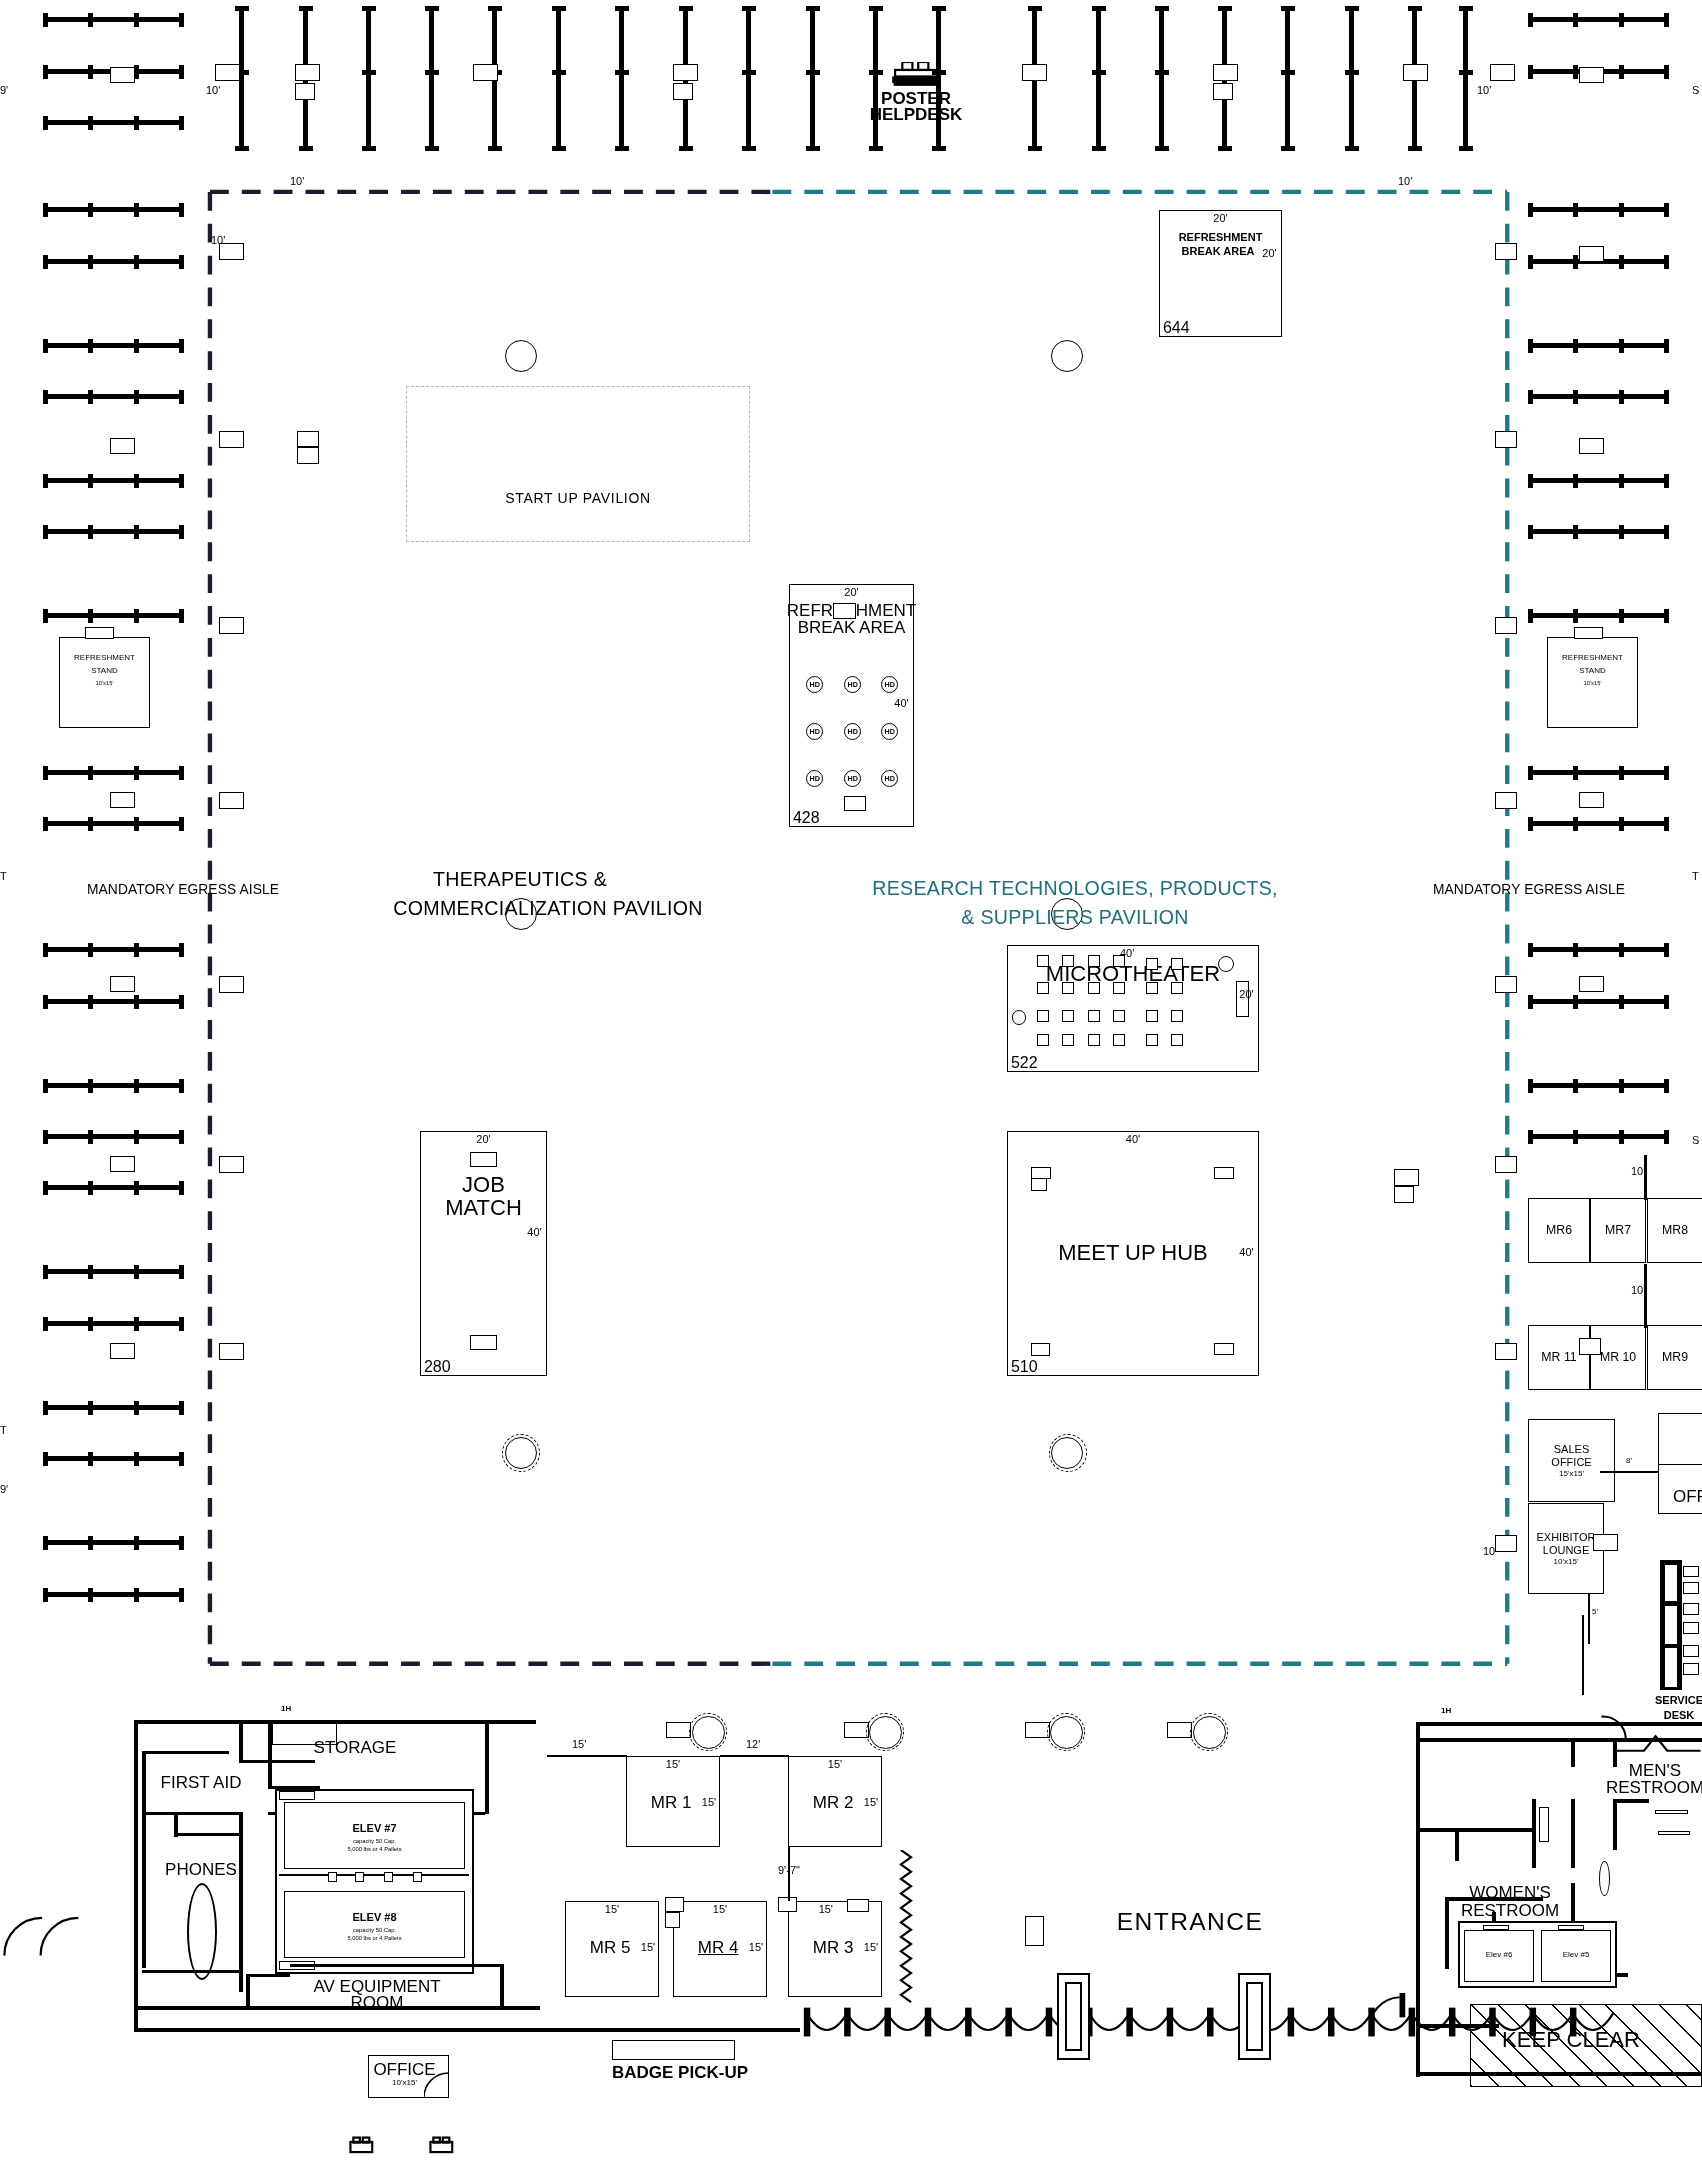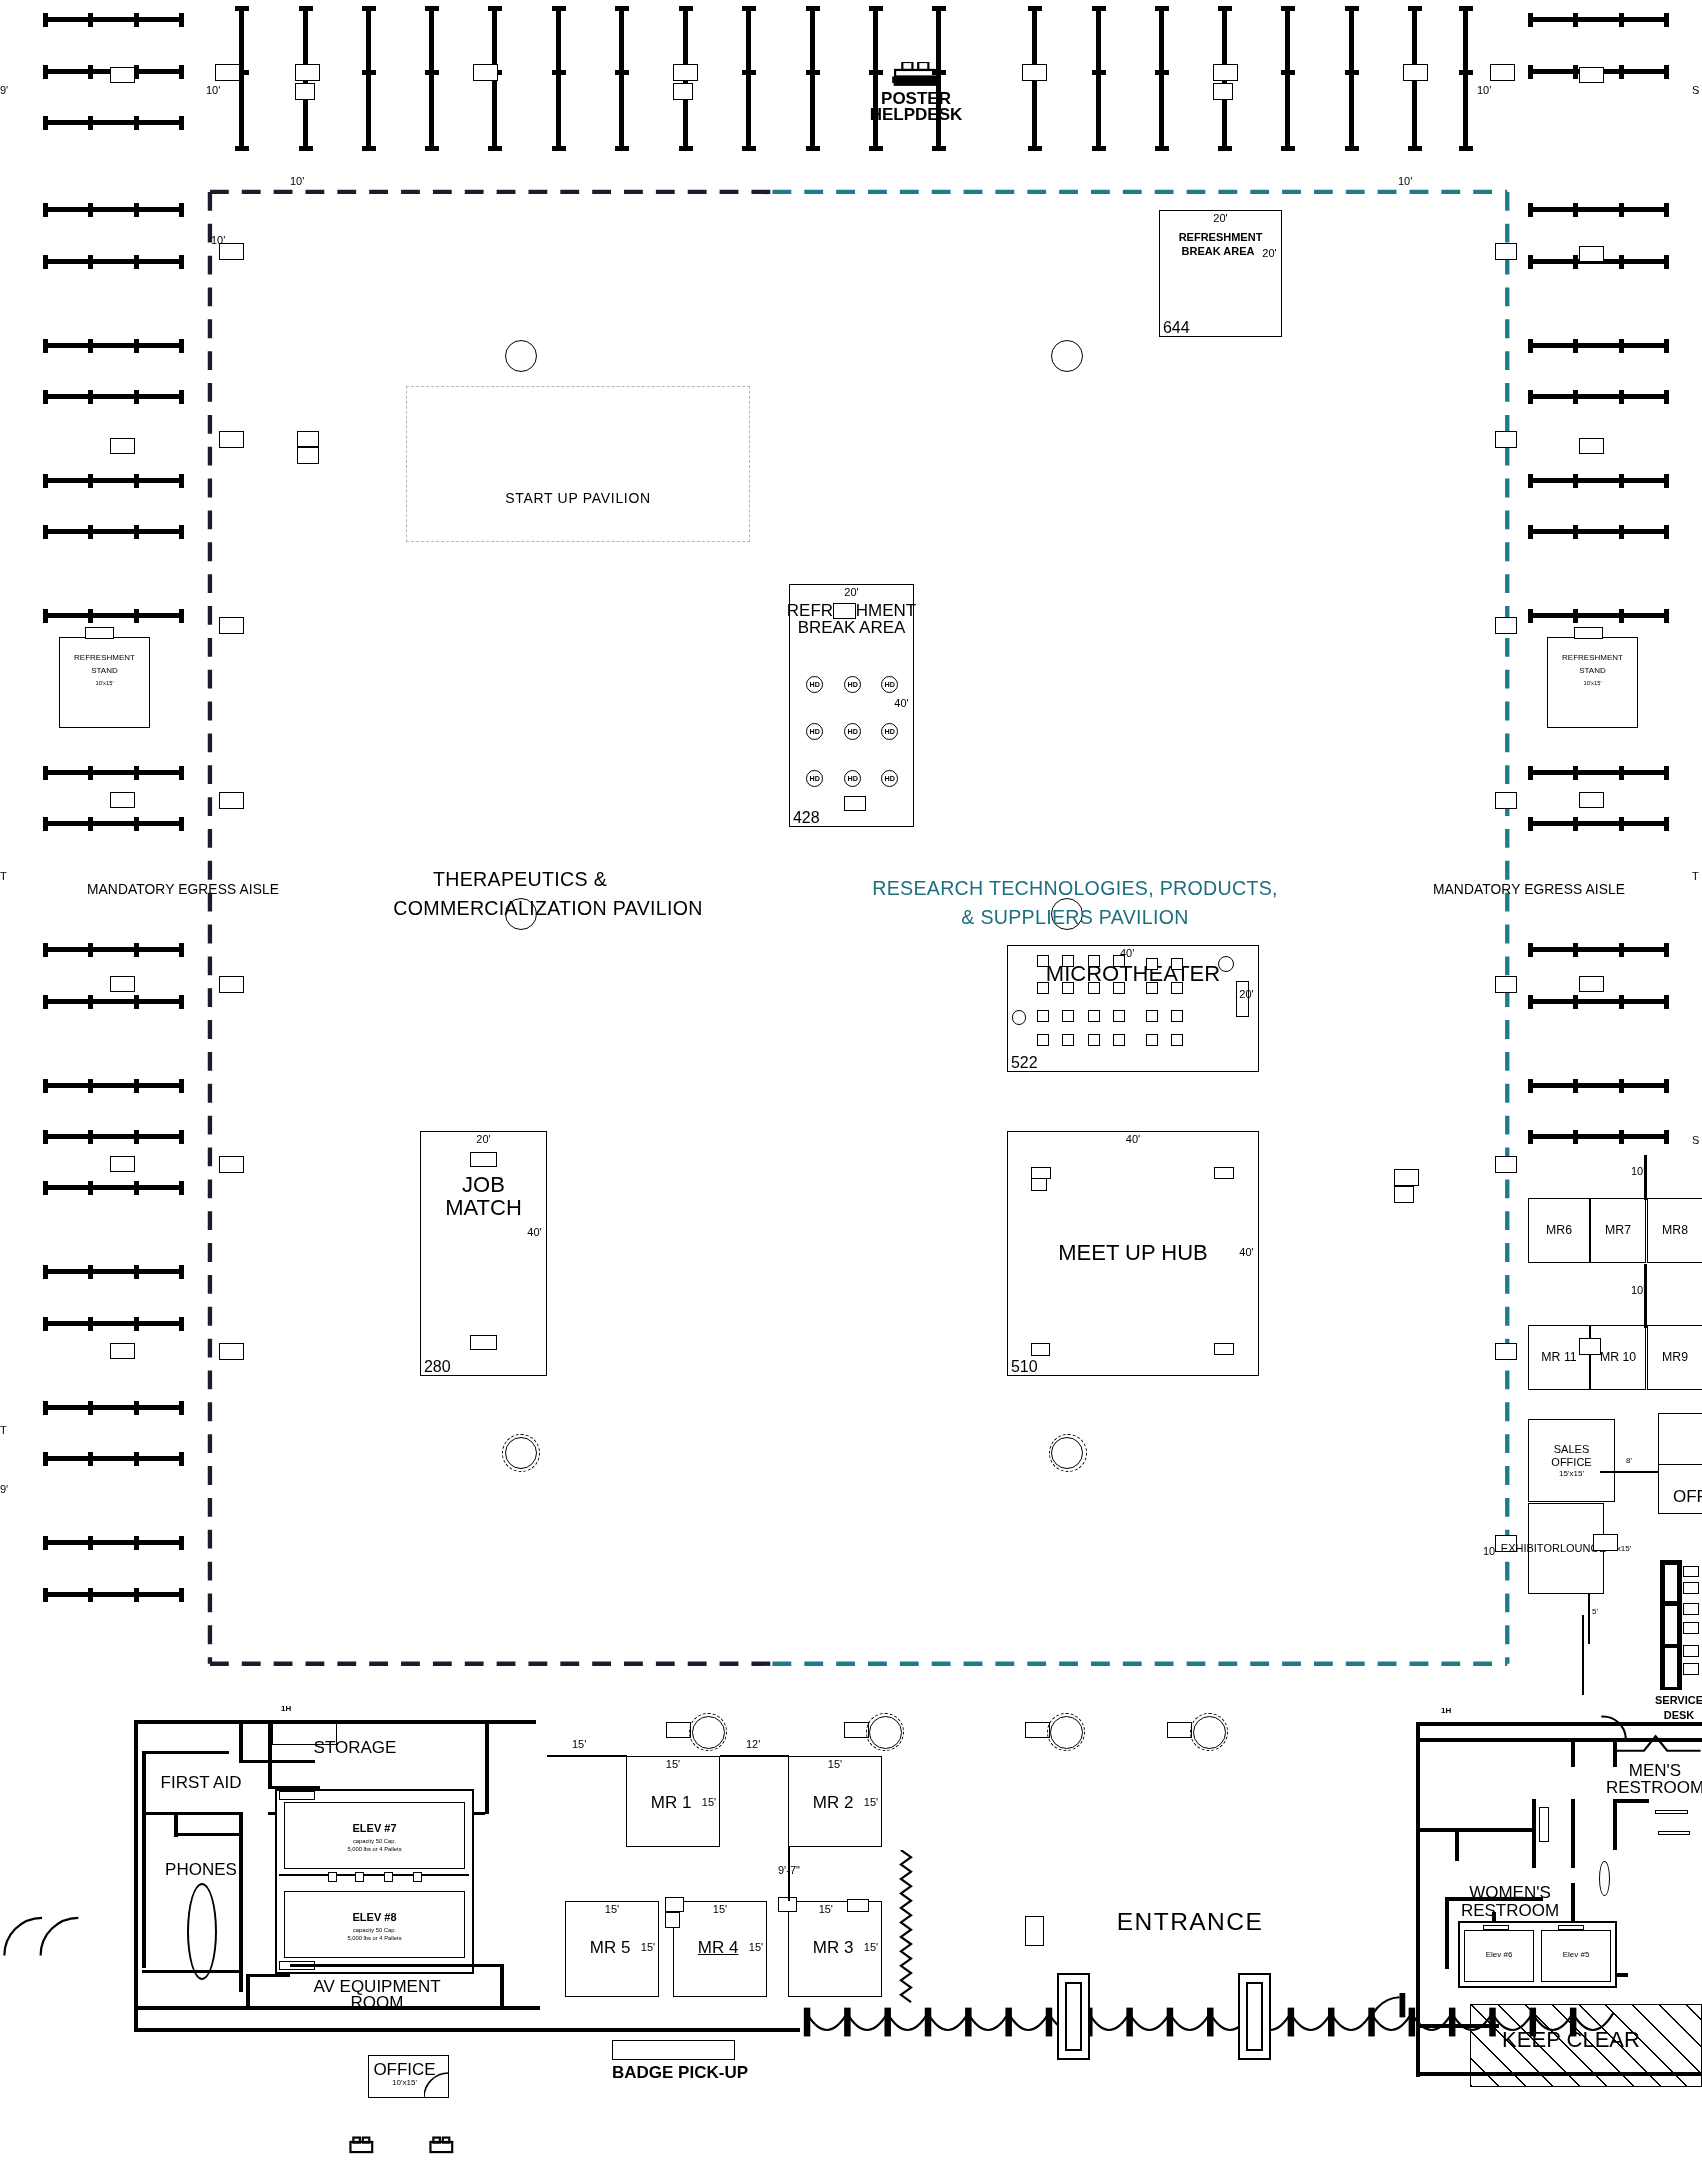--- a/index.html
+++ b/index.html
@@ -631,21 +631,21 @@
     <div class="vline" style="left:1644px;top:1264px;width:2.9px;height:64px;"></div>
     <span class="lbl t-sm" style="left:1631px;top:1166px;">10'</span>
     <span class="lbl t-sm" style="left:1631px;top:1285px;">10'</span>
   </div>
 
   <div class="room sm" style="left:1528px;top:1419px;width:87px;height:83px;flex-direction:column;">
     <span>SALES</span>
     <span>OFFICE</span>
     <span class="t-xs">15'x15'</span>
   </div>
-  <div class="room sm" style="left:1528px;top:1503px;width:76px;height:91px;flex-direction:row;">
+  <div class="room sm" style="left:1528px;top:1503px;width:76px;height:91px;flex-direction:column;">
     <span>EXHIBITOR</span>
     <span>LOUNGE</span>
     <span class="t-xs">10'x15'</span>
   </div>
   <div class="chair" style="left:1593px;top:1534px;width:24.6px;height:17.4px;"></div>
   <div class="boxline" style="left:1658px;top:1413px;width:65px;height:101px;border-color:#000;"></div>
   <div class="hline" style="left:1658px;top:1464px;width:45px;height:1.4px;"></div>
   <span class="lbl t-med" style="left:1673px;top:1488px;">OFFICE</span>
   <div class="hline" style="left:1600px;top:1471px;width:59px;height:2.2px;"></div>
   <span class="lbl t-xs" style="left:1626px;top:1457px;">8'</span>

